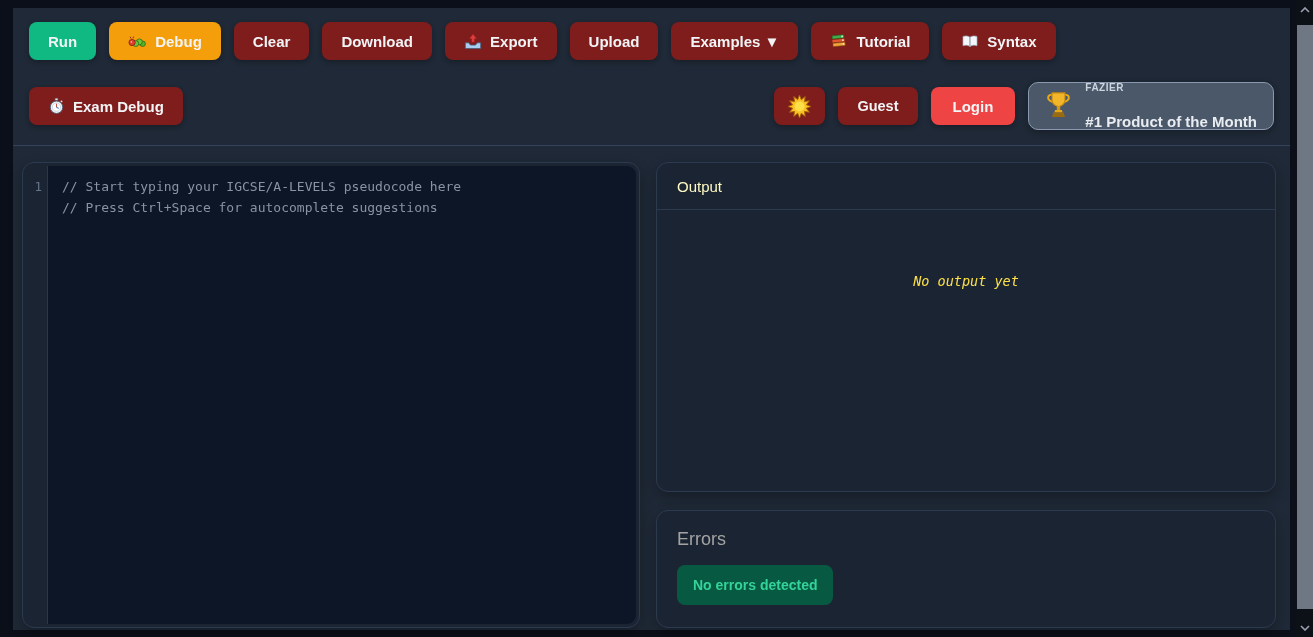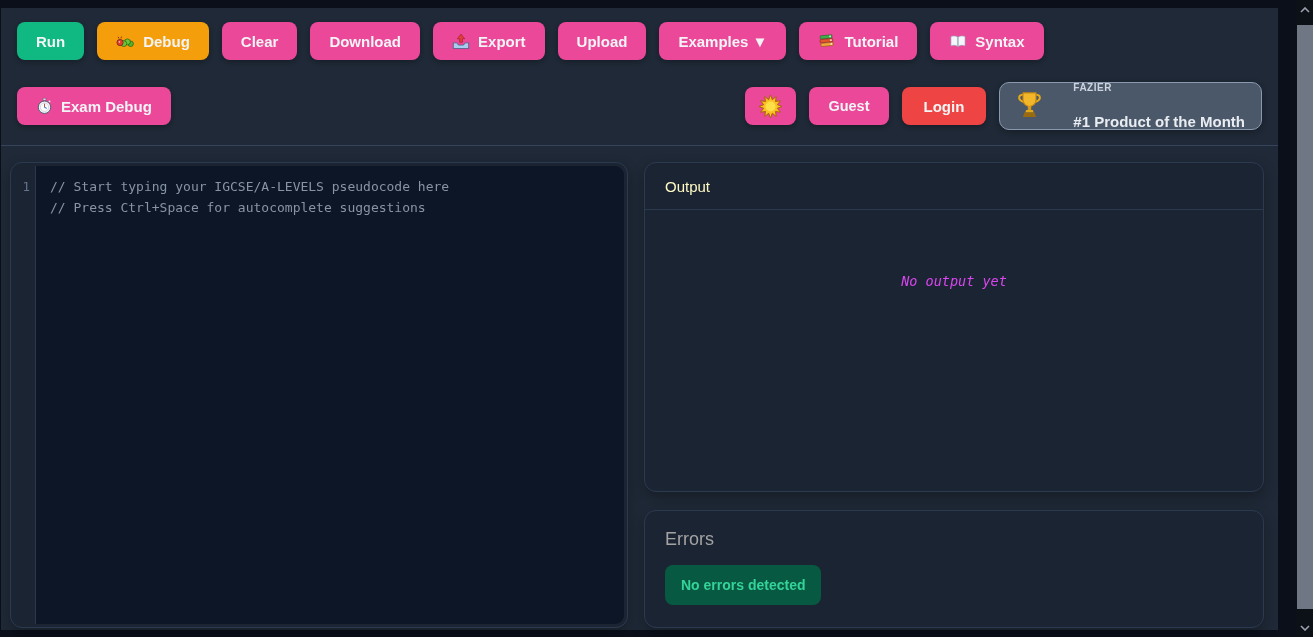--- a/index.html
+++ b/index.html
@@ -7,49 +7,49 @@
   body {
     background:#0a0f1a;
     font-family:"Liberation Sans", sans-serif;
     -webkit-font-smoothing:antialiased;
   }
   .window {
     position:relative; width:1313px; height:637px;
     background:#0a0f1a; overflow:hidden;
   }
   .app {
-    position:absolute; left:1px; top:8px; width:1277px; height:622px;
+    position:absolute; left:13px; top:8px; width:1277px; height:622px;
     background:#1f2937;
   }
 
   
   .topbar {
     height:138px; border-bottom:1px solid #36435c;
     padding:14px 16px 0 16px;
   }
   .toolbar-row { display:flex; align-items:center; gap:13px; }
   .row2 { margin-top:22px; }
   .btn {
     display:inline-flex; align-items:center; justify-content:center; gap:8px;
     height:38px; padding:0 19px; border:none; border-radius:8px;
-    background:#ec4899; color:#f3f4f6;
+    background:#7f1d1d; color:#f3f4f6;
     font-family:"Liberation Sans", sans-serif; font-size:15px; font-weight:700;
     cursor:pointer; box-shadow:0 2px 5px rgba(0,0,0,.28);
     white-space:nowrap;
   }
   .btn.run    { background:#10b981; }
   .btn.debug  { background:#f59e0b; }
   .btn.login  { background:#ef4444; padding:0 22px; }
   .btn.guest  { font-weight:600; font-size:14.5px; }
   .btn.icon-only { width:51px; padding:0; }
   .btn .ico { display:inline-flex; line-height:0; }
   .push-right { margin-left:auto; }
 
   .fazier {
-    display:flex; align-items:center; gap:28px;
+    display:flex; align-items:center; gap:11px;
     height:48px; padding:0 16px 0 14px;
     background:#4b5869; border:1px solid #8a99af; border-radius:10px;
     cursor:pointer; box-shadow:0 2px 6px rgba(0,0,0,.3);
   }
   .fazier-text { display:flex; flex-direction:column; line-height:1.2; }
   .fazier-brand { font-size:10px; font-weight:700; letter-spacing:.5px; color:#ccd4de; }
   .fazier-title { font-size:15px; font-weight:700; color:#e9edf2; margin-top:19px; }
 
   
   .main { display:flex; gap:16px; padding:16px 14px 0 9px; }
@@ -71,21 +71,21 @@
     cursor:text;
   }
 
   .right-col { width:620px; display:flex; flex-direction:column; gap:18px; }
   .output-panel { height:330px; }
   .panel-header {
     padding:15px 20px 14px 20px; font-size:15px; color:#fef9c3;
     border-bottom:1px solid #2c3a50;
   }
   .output-body { padding-top:62px; text-align:center; }
-  .empty-msg { font:italic 13.5px "DejaVu Sans Mono", monospace; color:#d946ef; }
+  .empty-msg { font:italic 13.5px "DejaVu Sans Mono", monospace; color:#fde047; }
 
   .errors-panel { height:118px; padding:18px 20px; }
   .errors-title { font-size:18px; color:#a3a3a3; }
   .success-badge {
     display:inline-block; margin-top:15px; padding:12px 16px;
     background:#075a41; color:#34d399; border-radius:8px;
     font-size:14px; font-weight:700;text-align:right;
   }
 
   

